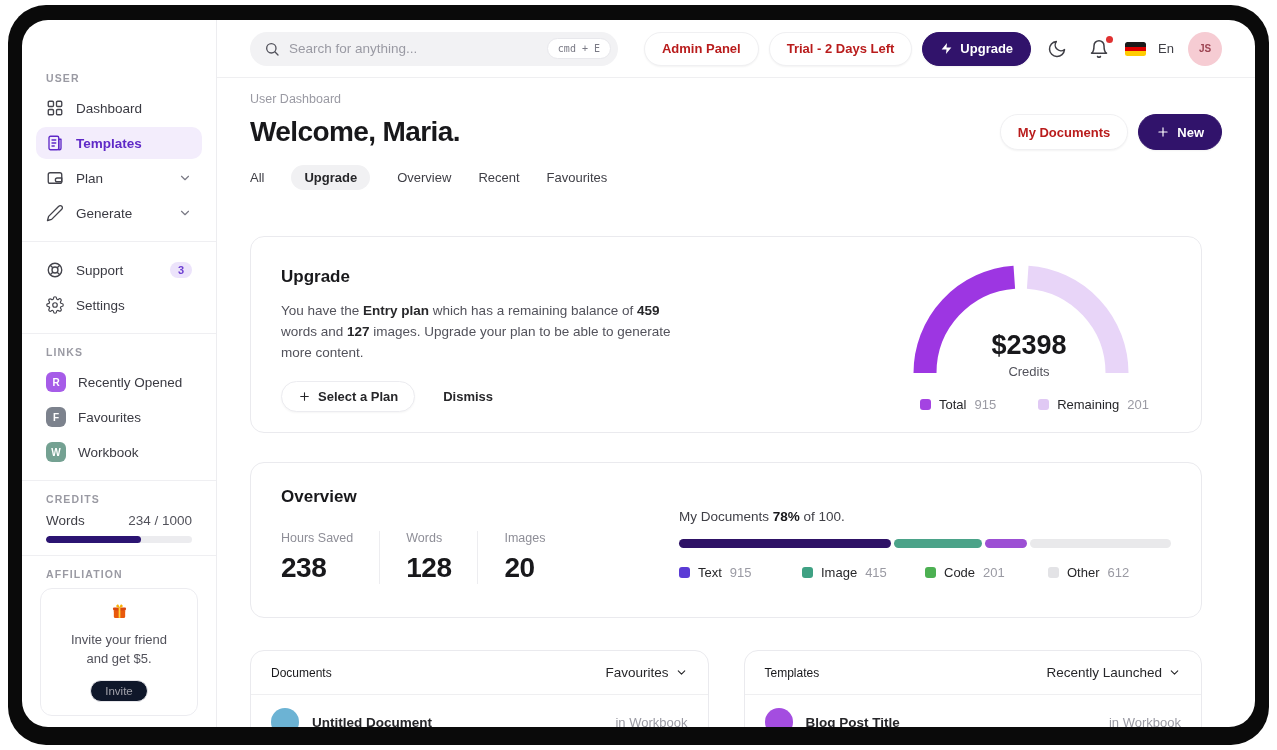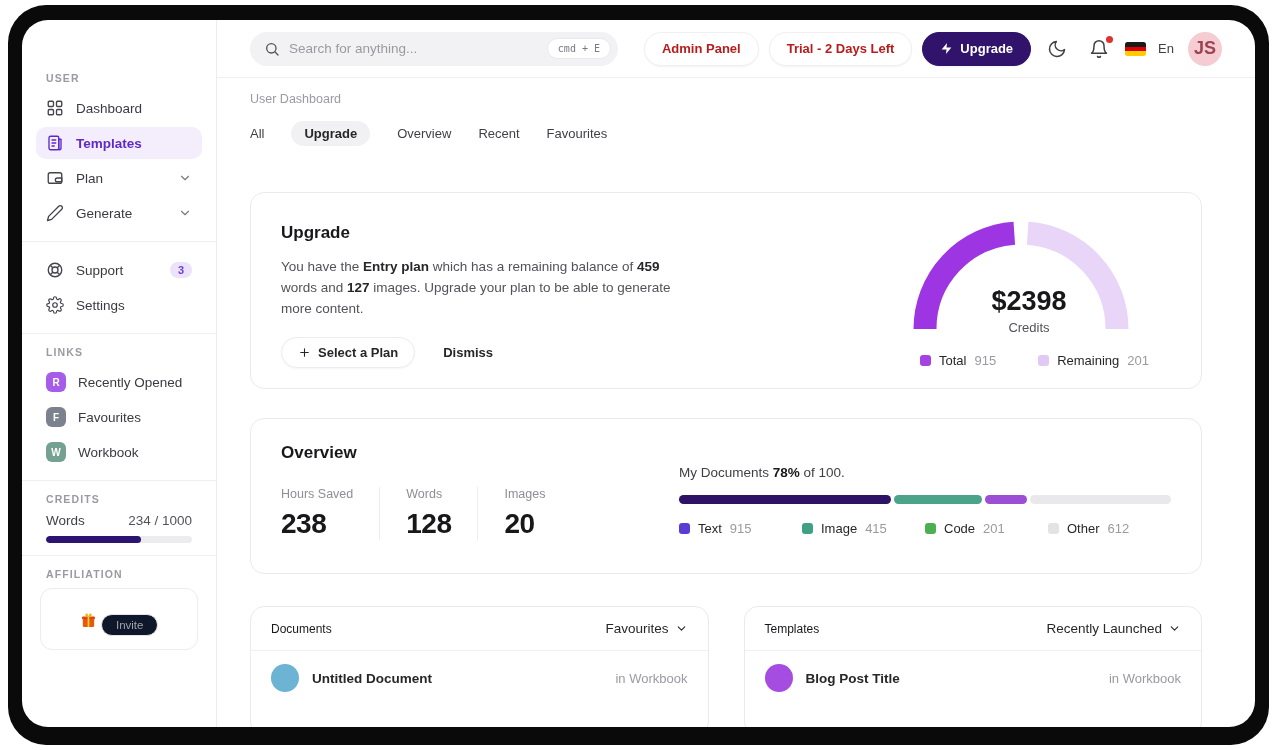--- a/index.html
+++ b/index.html
@@ -34,21 +34,21 @@
   .searchbar input { flex:1; border:none; outline:none; background:transparent; font-size:13.5px; color:#3f3f46; font-family:"Liberation Sans", sans-serif; }
   .searchbar input::placeholder { color:#9a9aa3; }
   .kbd-pill { background:#fff; border:1px solid #e8e8ec; border-radius:999px; font-size:10px; color:#7a7a85; padding:4px 10px; font-family:"DejaVu Sans Mono", monospace; white-space:nowrap; }
   .tb-spacer { flex:1; }
   .pill-btn { height:34px; display:inline-flex; align-items:center; gap:7px; padding:0 17px; border-radius:999px; background:#fff; border:1px solid #f0f0f2; box-shadow:0 1px 2px rgba(0,0,0,.05); font-size:13px; font-weight:600; color:#b91c1c; cursor:pointer; white-space:nowrap; }
   .pill-btn.dark { background:#31136b; border-color:#31136b; color:#fff; }
   .icon-btn { background:none; border:none; color:#3f3f46; cursor:pointer; position:relative; display:grid; place-items:center; padding:0 6px; }
   .dot { position:absolute; top:-3px; right:2px; width:7px; height:7px; border-radius:50%; background:#e03131; }
   .flag { width:21px; height:14px; border-radius:2.5px; overflow:hidden; display:inline-block; background:linear-gradient(to bottom, #1a1a1a 33%, #dd0000 33%, #dd0000 66%, #ffcc00 66%); }
   .lang { font-size:13px; color:#3f3f46; margin:0 4px 0 2px; }
-  .avatar { width:34px; height:34px; border-radius:50%; background:#f6ccd3; color:#9d4452; font-size:18px; font-weight:700; display:grid; place-items:center; cursor:pointer; }
+  .avatar { width:34px; height:34px; border-radius:50%; background:#f6ccd3; color:#9d4452; font-size:10px; font-weight:700; display:grid; place-items:center; cursor:pointer; }
 
   
   .content { flex:1; overflow:hidden; padding:14px 33px 0; }
   .breadcrumb { font-size:12.5px; color:#9a9aa3; margin-bottom:8px; }
   .header-row { display:flex; align-items:center; }
   .page-title { font-size:28px; font-weight:800; color:#18181b; letter-spacing:-0.6px; }
   .header-actions { margin-left:auto; display:flex; gap:10px; }
   .pill-btn.h36 { height:36px; }
   .tabs { display:flex; align-items:center; gap:27px; margin-top:15px; }
   .tab { font-size:13px; color:#3f3f46; font-weight:500; padding:5px 0; cursor:pointer; }
@@ -202,20 +202,24 @@
     <div class="side-divider"></div>
 
     <div class="side-label">AFFILIATION</div>
     <div class="affil-box">
       <svg width="17" height="17" viewBox="0 0 24 24">
           <rect x="4" y="10" width="16" height="11" rx="1.5" fill="#e8590c"></rect>
           <rect x="3" y="6.5" width="18" height="4" rx="1" fill="#d9480f"></rect>
           <rect x="10.8" y="6.5" width="2.4" height="14.5" fill="#ffd43b"></rect>
           <path d="M12 6.5c-2.6 0-4.6-1-4.6-2.4S9.4 1.6 10.4 2.3 12 6.5 12 6.5zm0 0c2.6 0 4.6-1 4.6-2.4S14.6 1.6 13.6 2.3 12 6.5 12 6.5z" fill="#fab005"></path>
         </svg>
+      <div class="affil-text">
+        <span>Invite your friend</span><br>
+        <span>and get $5.</span>
+      </div>
       <button class="invite-btn">Invite</button>
     </div>
   </aside>
 
   <div class="main-col">
 
     <header class="topbar">
       <div class="searchbar">
         <svg width="16" height="16" viewBox="0 0 24 24" fill="none" stroke="#52525b" stroke-width="2" stroke-linecap="round">
             <circle cx="11" cy="11" r="7"></circle>
@@ -245,20 +249,32 @@
           </svg>
         <span class="dot"></span>
       </button>
       <span class="flag"></span>
       <span class="lang">En</span>
       <div class="avatar">JS</div>
     </header>
 
     <div class="content">
       <div class="breadcrumb">User Dashboard</div>
+      <div class="header-row">
+        <h1 class="page-title">Welcome, Maria.</h1>
+        <div class="header-actions">
+          <button class="pill-btn h36">My Documents</button>
+          <button class="pill-btn dark h36">
+            <svg width="14" height="14" viewBox="0 0 24 24" fill="none" stroke="#fff" stroke-width="2" stroke-linecap="round">
+                <path d="M12 5v14M5 12h14"></path>
+              </svg>
+            <span>New</span>
+          </button>
+        </div>
+      </div>
 
       <nav class="tabs">
         <span class="tab">All</span>
         <span class="tab active">Upgrade</span>
         <span class="tab">Overview</span>
         <span class="tab">Recent</span>
         <span class="tab">Favourites</span>
       </nav>
 
       <div class="cards">

